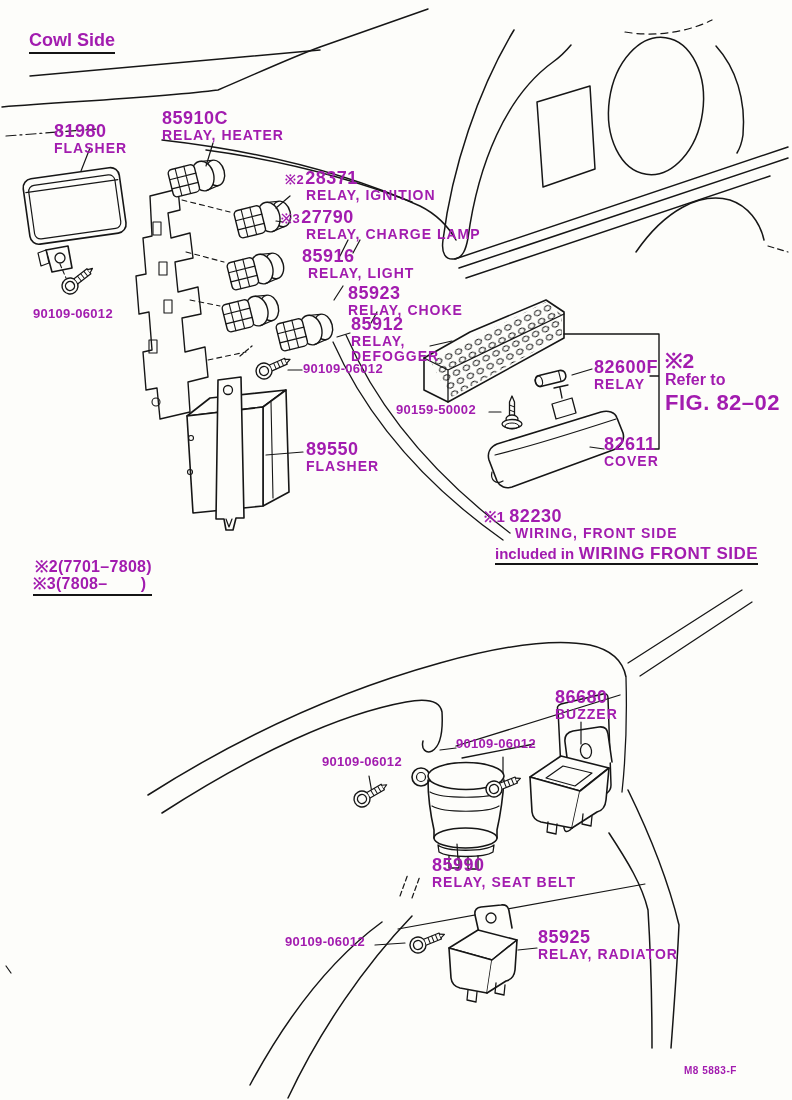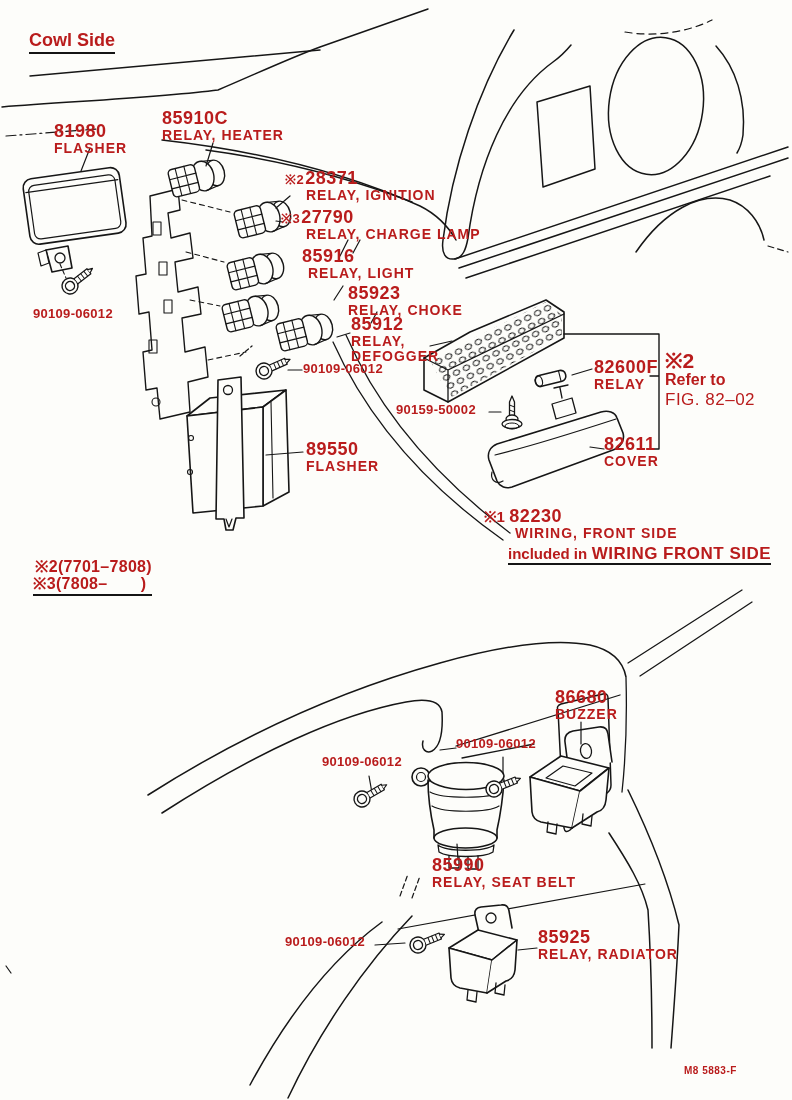--- a/index.html
+++ b/index.html
@@ -1,27 +1,27 @@
 <!DOCTYPE html>
 <html><head>
 <meta charset="utf-8">
 <style>
   html,body{margin:0;padding:0;background:#e8e8e4;}
   #page{position:relative;width:792px;height:1100px;background:#fdfdfa;overflow:hidden;
-        font-family:"Liberation Sans", sans-serif;color:#b91c1c;}
+        font-family:"Liberation Sans", sans-serif;color:#a21caf;}
   svg{position:absolute;left:0;top:0;}
   .lbl{position:absolute;white-space:nowrap;line-height:1.05;}
   .num{font-size:18px;font-weight:bold;letter-spacing:.5px;}
   .num-sm{font-size:13px;font-weight:bold;letter-spacing:.3px;}
   .pre{font-size:13px;font-weight:bold;margin-right:1px;}
   .desc{font-size:14px;font-weight:bold;letter-spacing:1px;}
   .title{font-size:18px;font-weight:bold;border-bottom:2px solid #141414;padding-bottom:2px;}
   .big-sym{font-size:21px;font-weight:bold;}
   .refer{font-size:16px;font-weight:bold;}
-  .fig{font-size:17px;font-weight:normal;letter-spacing:.5px;}
+  .fig{font-size:22px;font-weight:bold;letter-spacing:.5px;}
   .range{font-size:16px;font-weight:bold;letter-spacing:.3px;}
   .underlined{border-bottom:2px solid #141414;padding-bottom:1px;}
   .inc-sm{font-size:15px;font-weight:bold;}
   .inc-big{font-size:17px;font-weight:bold;letter-spacing:.5px;}
   .doc{font-size:10px;font-weight:bold;letter-spacing:.5px;}
 </style>
 </head>
 <body>
 
 <div id="page">
@@ -291,21 +291,21 @@
   </div>
 
   <div class="lbl" style="left:306px;top:440px">
     <div class="num">89550</div>
     <div class="desc">FLASHER</div>
   </div>
 
   <div class="lbl" style="left:484px;top:507px">
     <div><span class="inc-sm">※1</span>&nbsp;<span class="num">82230</span></div>
     <div class="desc" style="margin-left:31px">WIRING, FRONT SIDE</div>
-    <div class="underlined" style="margin-left:24px;margin-top:4px"><span class="inc-sm">included in</span>&nbsp;<span class="inc-big">WIRING FRONT SIDE</span></div>
+    <div class="underlined" style="margin-left:11px;margin-top:4px"><span class="inc-sm">included in</span>&nbsp;<span class="inc-big">WIRING FRONT SIDE</span></div>
   </div>
 
   <div class="lbl" style="left:35px;top:559px">
     <div class="range">※2(7701–7808)</div>
     <div class="range underlined" style="margin-left:-2px">※3(7808–&nbsp;&nbsp;&nbsp;&nbsp;&nbsp;&nbsp;&nbsp;)</div>
   </div>
 
   <div class="lbl" style="left:555px;top:688px">
     <div class="num">86680</div>
     <div class="desc">BUZZER</div>

